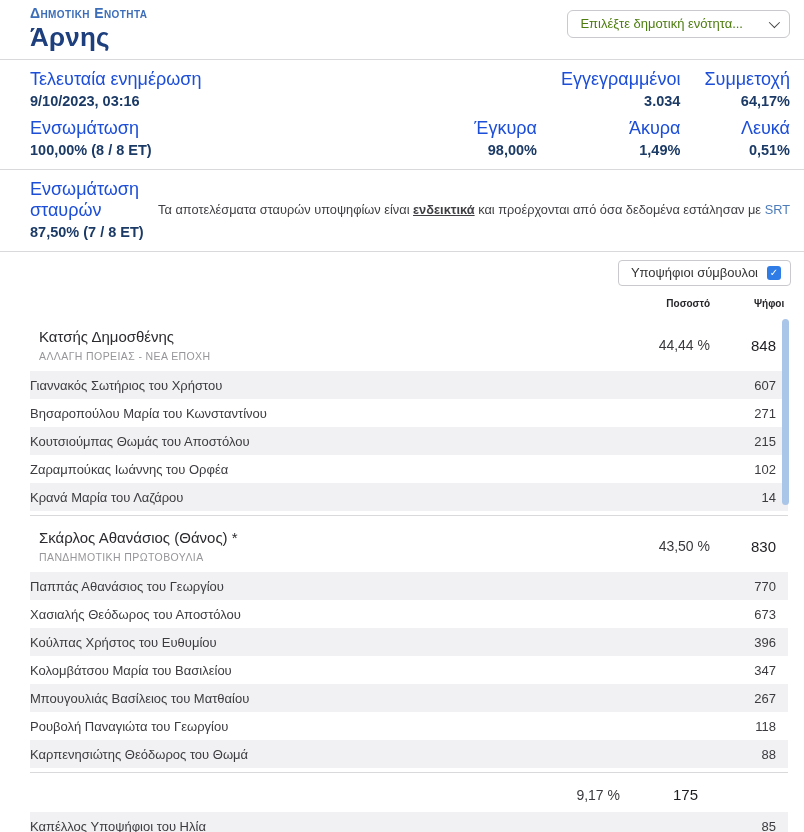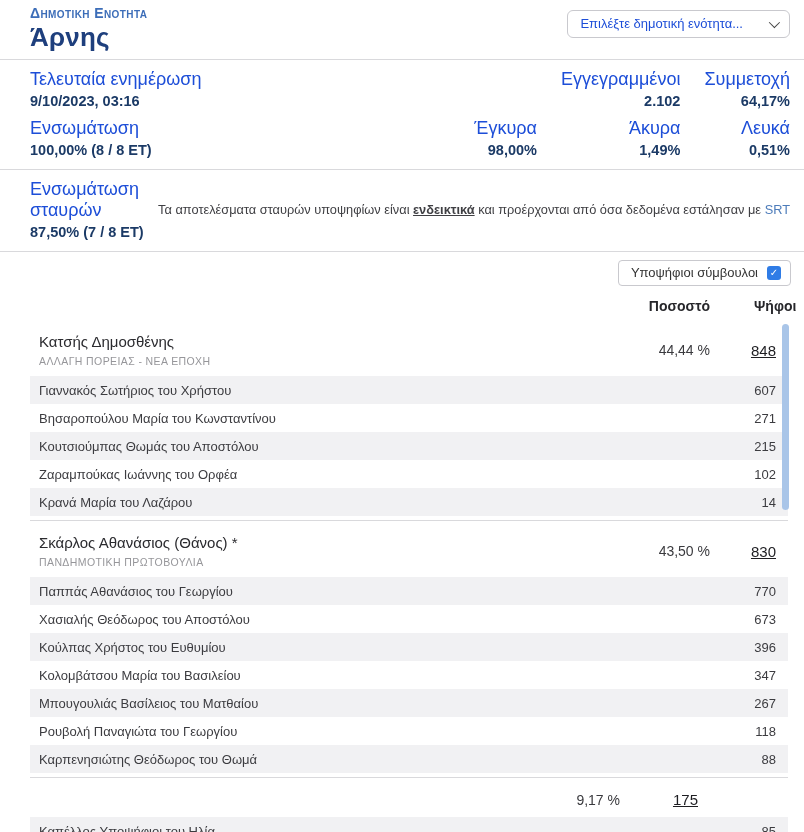--- a/index.html
+++ b/index.html
@@ -9,21 +9,21 @@
 
   
   .topbar { display:flex; justify-content:space-between; align-items:flex-start;
     padding:5px 14px 6px 30px; }
   .eyebrow { font-variant:small-caps; font-weight:bold; font-size:14px;
     letter-spacing:.4px; color:#3c6db8; }
   .page-title { font-size:26px; font-weight:bold; color:#1e3f7d; margin-top:1px;
     letter-spacing:.2px; }
   .unit-select { margin-top:5px; display:flex; align-items:center; gap:26px;
     border:1px solid #c9c9ce; border-radius:6px; padding:5px 12px 6px 12px;
-    font-size:13px; color:#1d4ed8; background:#fff; cursor:pointer; }
+    font-size:13px; color:#4d7c0f; background:#fff; cursor:pointer; }
   .chev { width:8px; height:8px; border-right:1.6px solid #444;
     border-bottom:1.6px solid #444; transform:rotate(45deg) translateY(-2px); }
 
   .hr { height:1px; background:#d9d9dc; width:100%; }
 
   
   .stats { display:flex; justify-content:space-between; padding:9px 14px 11px 30px; }
   .stat-label { font-size:18px; color:#1d4ed8; }
   .stat-value { font-size:14.5px; font-weight:bold; color:#1b3a66; margin-top:3px; }
   .stats-left .stat + .stat { margin-top:9px; }
@@ -40,34 +40,34 @@
   
   .toggle-row { display:flex; justify-content:flex-end; padding:8px 13px 2px 0; }
   .toggle-btn { display:flex; align-items:flex-end; gap:9px; border:1px solid #c9c9ce;
     border-radius:4px; background:#fff; padding:4px 9px 5px 12px; font-size:13px;
     color:#333; cursor:pointer; font-family:inherit; }
   .cbx { width:14px; height:14px; border-radius:3px; background:#2f7ce6; color:#fff;
     font-size:10px; line-height:14px; text-align:center; font-weight:bold; }
 
   
   .col-headers { display:grid; grid-template-columns:1fr 90px 78px;
-    padding:10px 16px 8px 30px; font-size:14px; font-weight:bold; color:#26262a; }
+    padding:10px 16px 8px 30px; font-size:10px; font-weight:bold; color:#26262a; }
   .col-headers .pct { text-align:right; }
   .col-headers .vts { text-align:right; padding-right:12px;padding-left:44px; }
 
   .results { position:relative; padding:2px 16px 0 30px; }
   .group-head { display:grid; grid-template-columns:1fr 90px 78px;
     align-items:center; padding:9px 0 9px 9px; background:#fff; }
   .g-name { font-size:15px; color:#2b2b2f; }
   .g-party { font-size:10.5px; color:#96969a; letter-spacing:.4px; margin-top:5px; }
   .g-pct { text-align:right; font-size:14px; color:#3a3a3e; }
-  .g-votes { text-align:right; padding-right:12px; font-size:15px; color:#1e1e22;text-decoration:underline; }
+  .g-votes { text-align:right; padding-right:12px; font-size:15px; color:#1e1e22; }
 
   .cand-row { display:grid; grid-template-columns:1fr 78px; align-items:center;
-    height:28px; font-size:13px; color:#3c3c40; padding-left:9px; }
+    height:28px; font-size:13px; color:#3c3c40; }
   .cand-row.alt { background:#f1f1f3; }
   .c-votes { text-align:right; padding-right:12px; }
 
   .group-divider { height:1px; background:#d9d9dc; margin:4px 0; }
 
   .scroll-thumb { position:absolute; right:15px; top:2px; width:7px; height:186px;
     background:#a9c5e8; border-radius:4px; cursor:pointer; }
 </style>
 </head>
 <body>
@@ -95,21 +95,21 @@
       </div>
       <div class="stat">
         <div class="stat-label">Ενσωμάτωση</div>
         <div class="stat-value">100,00% (8 / 8 ΕΤ)</div>
       </div>
     </div>
     <div class="stats-right">
       <div class="stat"></div>
       <div class="stat">
         <div class="stat-label">Εγγεγραμμένοι</div>
-        <div class="stat-value">2.102</div>
+        <div class="stat-value">3.034</div>
       </div>
       <div class="stat">
         <div class="stat-label">Συμμετοχή</div>
         <div class="stat-value">64,17%</div>
       </div>
       <div class="stat">
         <div class="stat-label">Έγκυρα</div>
         <div class="stat-value">98,00%</div>
       </div>
       <div class="stat">

